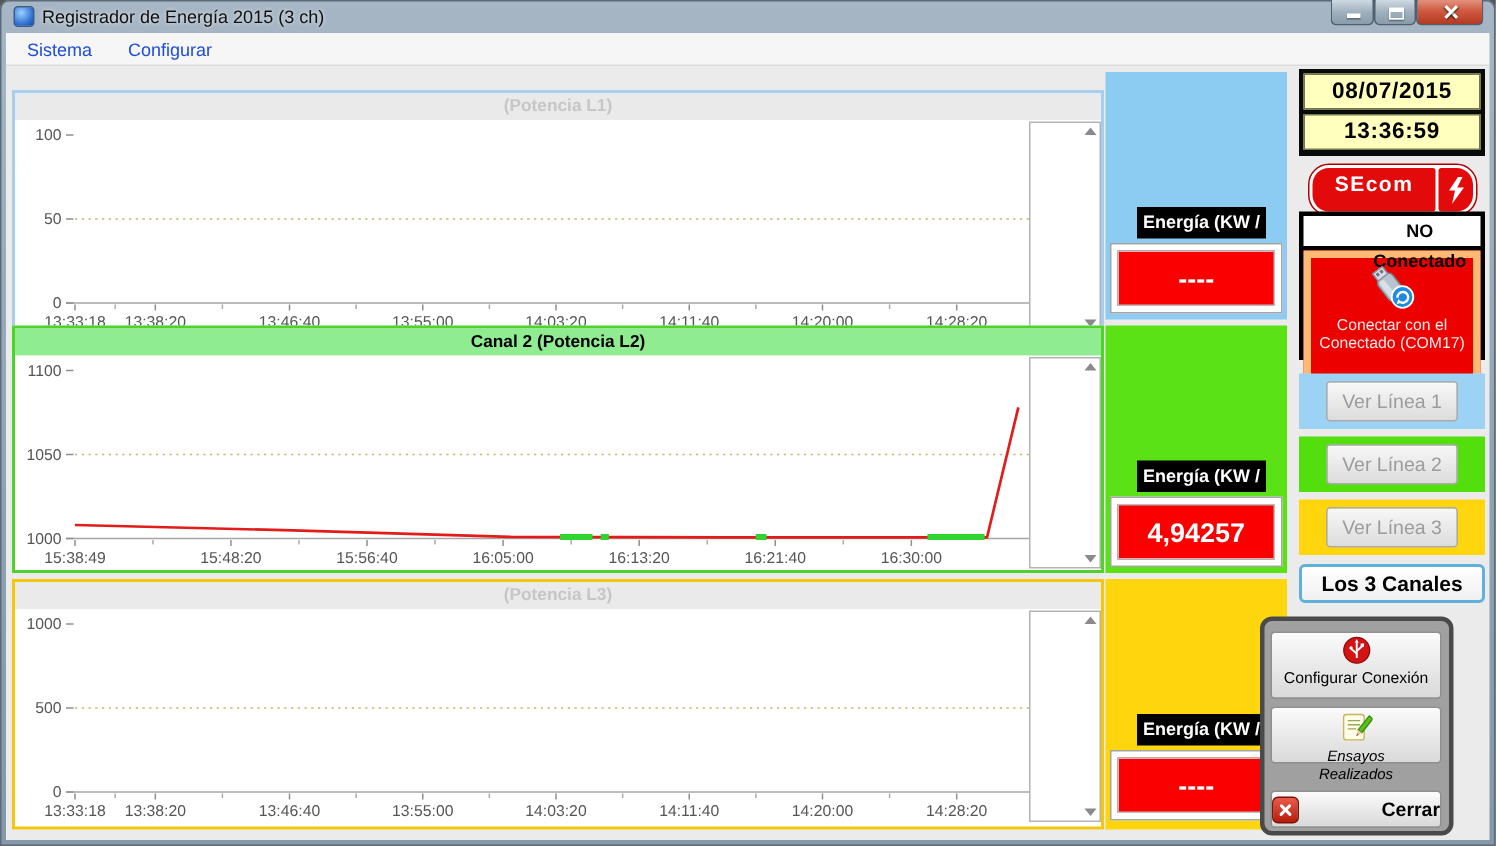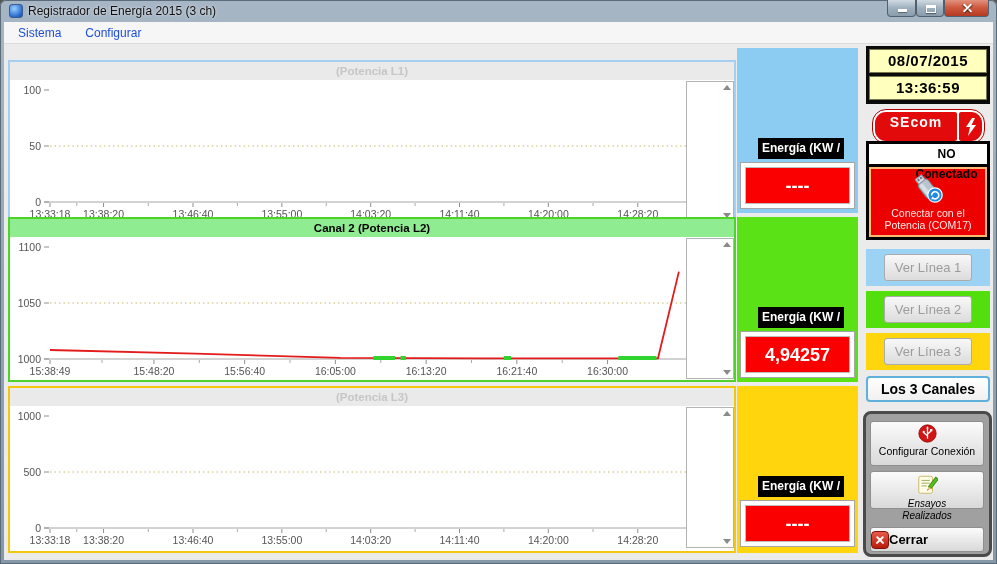--- a/index.html
+++ b/index.html
@@ -41,28 +41,28 @@
   .energy-frame { position:absolute; left:3px; right:3px; top:114px; height:47px; background:#fff; border:1px solid #A5A5A5; padding:4px; }
   .energy-value { width:100%; height:100%; background:#FB0000; border:1px solid #BDBDBD; color:#fff; font-weight:bold; font-size:18px; text-align:center; line-height:36px; }
   
   .clock-panel { position:absolute; left:866px; top:46px; width:124px; height:58px; background:#0A0A0A; padding:3px; }
   .clock-display { height:24px; margin-bottom:3px; background:#FFFFBE; border:1px solid #77774E; color:#000; font-weight:bold; font-size:15px; text-align:center; line-height:22px; letter-spacing:0.5px; }
   .logo { position:absolute; left:872px; top:109px; width:113px; height:35px; display:flex; background:#fff; border:1px solid #B00000; border-radius:14px; padding:2px; }
   .logo-main { flex:1; background:#E20A0A; border-radius:11px 2px 2px 11px; color:#fff; font-weight:bold; font-size:14px; text-align:center; line-height:20px; letter-spacing:1px; }
   .logo-bolt { width:23px; margin-left:2px; background:#E20A0A; border-radius:2px 11px 11px 2px; display:flex; align-items:center; justify-content:center; }
   .conn-panel { position:absolute; left:866px; top:141px; width:124px; height:99px; background:#000; padding:3px; }
   .conn-status { height:20px; background:#fff; color:#000; font-weight:bold; font-size:12px; text-align:center; line-height:20px;padding-left:37px; }
-  .conn-btn { margin-top:3px; height:70px; background:#EC0000; border:2px solid #fdba74; text-align:center; color:#FFEAEA; font-size:10.5px; line-height:12px; cursor:pointer; }
+  .conn-btn { margin-top:3px; height:88px; background:#EC0000; border:5px solid #fdba74; text-align:center; color:#FFEAEA; font-size:10.5px; line-height:12px; cursor:pointer; }
   .view-frame { position:absolute; left:866px; width:124px; height:37px; padding:5px 18px; }
   .view-btn { width:100%; height:100%; background:linear-gradient(#F8F8F8,#DCDCDC); border:1px solid #ABABAB; border-radius:3px; font-size:13px; color:#9C9C9C; text-align:center; line-height:25px; cursor:pointer; }
   .all-btn { position:absolute; left:866px; top:376px; width:124px; height:26px; background:linear-gradient(#FFFFFF,#F0F0F0); border:2px solid #5FB0DA; border-radius:4px; font-size:14px; font-weight:600; color:#000; text-align:center; line-height:22px; cursor:pointer; }
-  .tools-panel { position:absolute; left:863px; top:411px; width:129px; height:146px; background:#A0A0A0; border:3px solid #4A4A4A; border-radius:8px; }
+  .tools-panel { position:absolute; left:840px; top:411px; width:129px; height:146px; background:#A0A0A0; border:3px solid #4A4A4A; border-radius:8px; }
   .tool-btn { position:absolute; left:4px; width:114px; background:linear-gradient(#FBFBFB,#D9D9D9); border:1px solid #8F8F8F; border-radius:3px; text-align:center; font-size:10.5px; color:#000; cursor:pointer; }
   .tool-btn .tlabel { display:block; line-height:12px; }
-  .cerrar-row { display:flex; align-items:center; justify-content:flex-start; gap:0; height:100%; }
+  .cerrar-row { display:flex; align-items:center; justify-content:space-between; gap:0; height:100%; }
   .cerrar-ico { position:relative; width:18px; height:18px; background:linear-gradient(#E85B4B,#B71C0C); border:1px solid #7E1206; border-radius:4px; }
   .cx1,.cx2 { position:absolute; left:3px; top:7px; width:10px; height:2.4px; background:#fff; border-radius:1px; }
   .cx1{ transform:rotate(45deg);} .cx2{ transform:rotate(-45deg);}
   .cerrar-label { font-size:13px; font-weight:bold; }
 </style>
 </head>
 <body>
 
 <div class="window">
 
@@ -271,21 +271,21 @@
           <rect x="13.6" y="10.5" width="4" height="15" rx="2" fill="#DFE6ED" opacity="0.8"></rect>
           <rect x="14" y="3.5" width="8" height="6" fill="#D8DEE6" stroke="#8A94A0"></rect>
           <rect x="15.4" y="4.8" width="2" height="2.2" fill="#6A7684"></rect>
           <rect x="18.6" y="4.8" width="2" height="2.2" fill="#6A7684"></rect>
         </g>
         <circle cx="27" cy="24" r="7.2" fill="#1E8AE0" stroke="#fff" stroke-width="1.2"></circle>
         <path d="M23.6 24.5 a3.6 3.6 0 1 1 1.4 2.6" fill="none" stroke="#fff" stroke-width="1.6"></path>
         <polygon points="23.2,28.6 26.6,27.8 24.2,25.4" fill="#fff"></polygon>
       </svg>
       <span class="tlabel" style="display:block;">Conectar con el</span>
-      <span class="tlabel" style="display:block;">Potencia (COM17)</span>
+      <span class="tlabel" style="display:block;">Conectado (COM17)</span>
     </div>
   </div>
 
   <div class="view-frame" style="top: 249px; background: rgb(156, 210, 244);">
     <div class="view-btn">Ver Línea 1</div>
   </div>
   <div class="view-frame" style="top: 291px; background: rgb(83, 222, 14);">
     <div class="view-btn">Ver Línea 2</div>
   </div>
   <div class="view-frame" style="top: 333px; background: rgb(255, 214, 14);">

